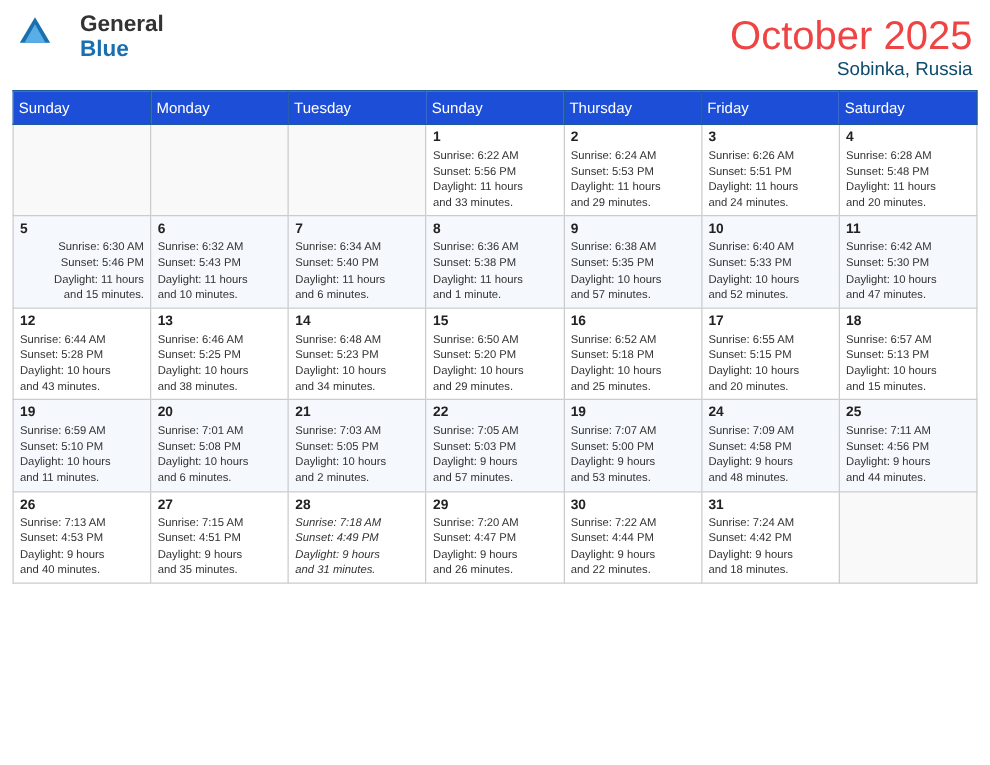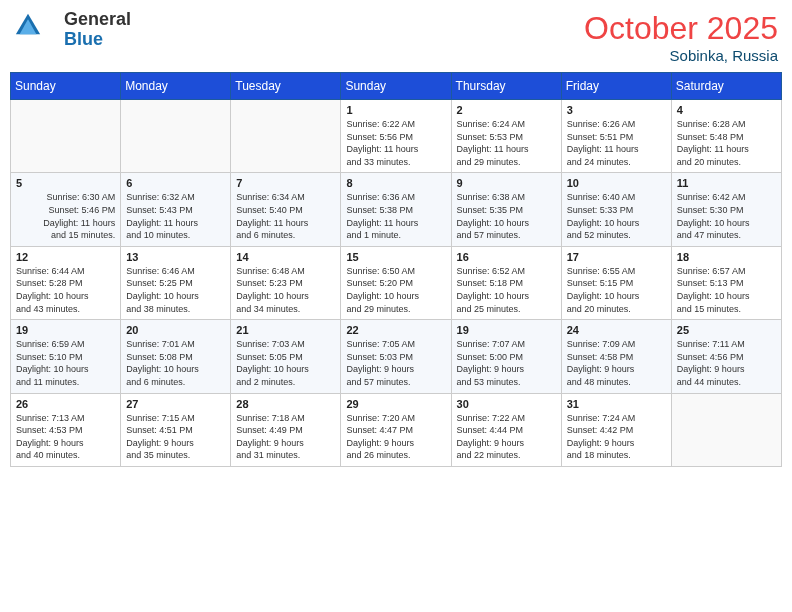--- a/index.html
+++ b/index.html
@@ -319,21 +319,21 @@
         </td>
         <td>
           <div class="day-num">27</div>
           <div class="day-info" style="white-space: pre-line;">Sunrise: 7:15 AM
 Sunset: 4:51 PM
 Daylight: 9 hours
 and 35 minutes.</div>
         </td>
         <td>
           <div class="day-num">28</div>
-          <div class="day-info" style="white-space: pre-line;">Sunrise: 7:18 AM
+          <div class="day-info" style="white-space: pre-line; font-style: italic;">Sunrise: 7:18 AM
 Sunset: 4:49 PM
 Daylight: 9 hours
 and 31 minutes.</div>
         </td>
         <td>
           <div class="day-num">29</div>
           <div class="day-info" style="white-space: pre-line;">Sunrise: 7:20 AM
 Sunset: 4:47 PM
 Daylight: 9 hours
 and 26 minutes.</div>

